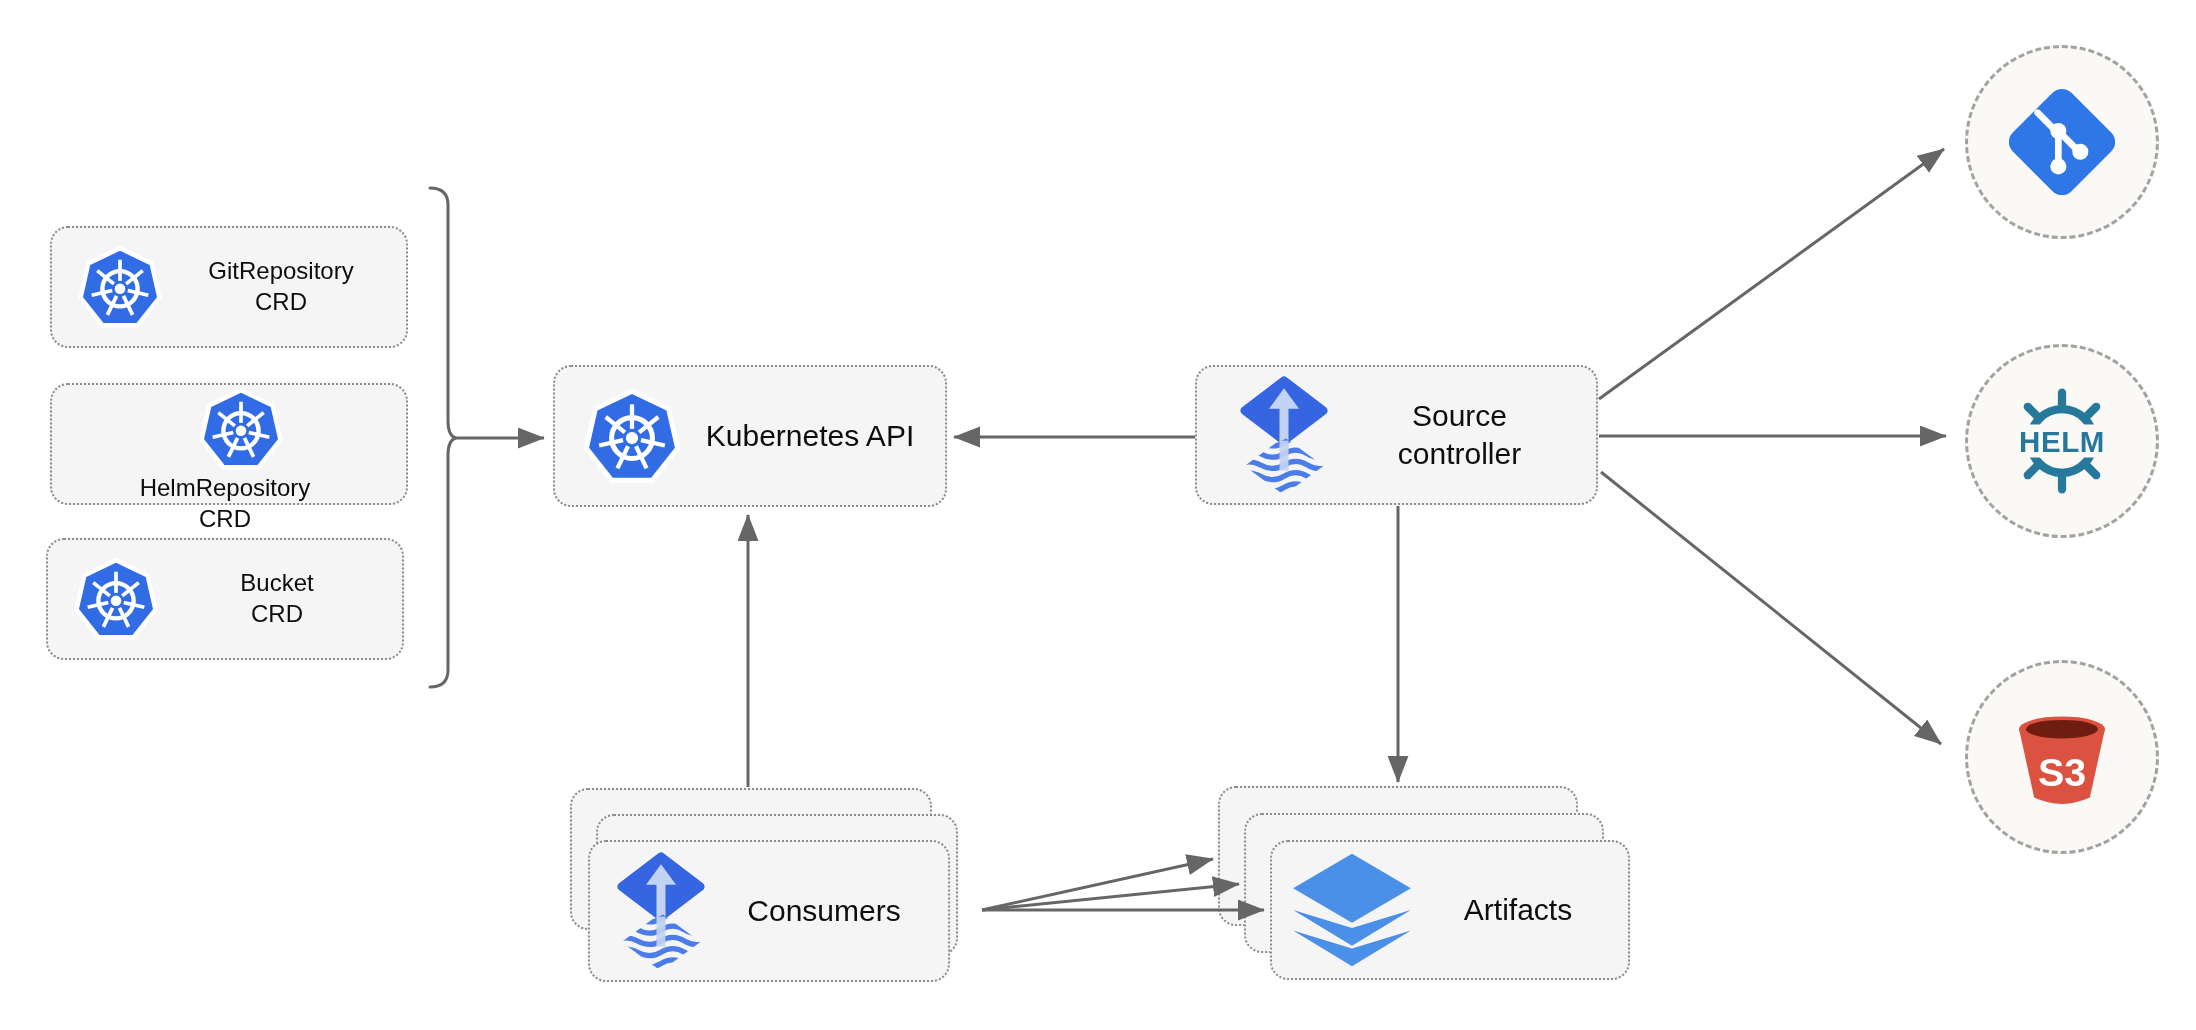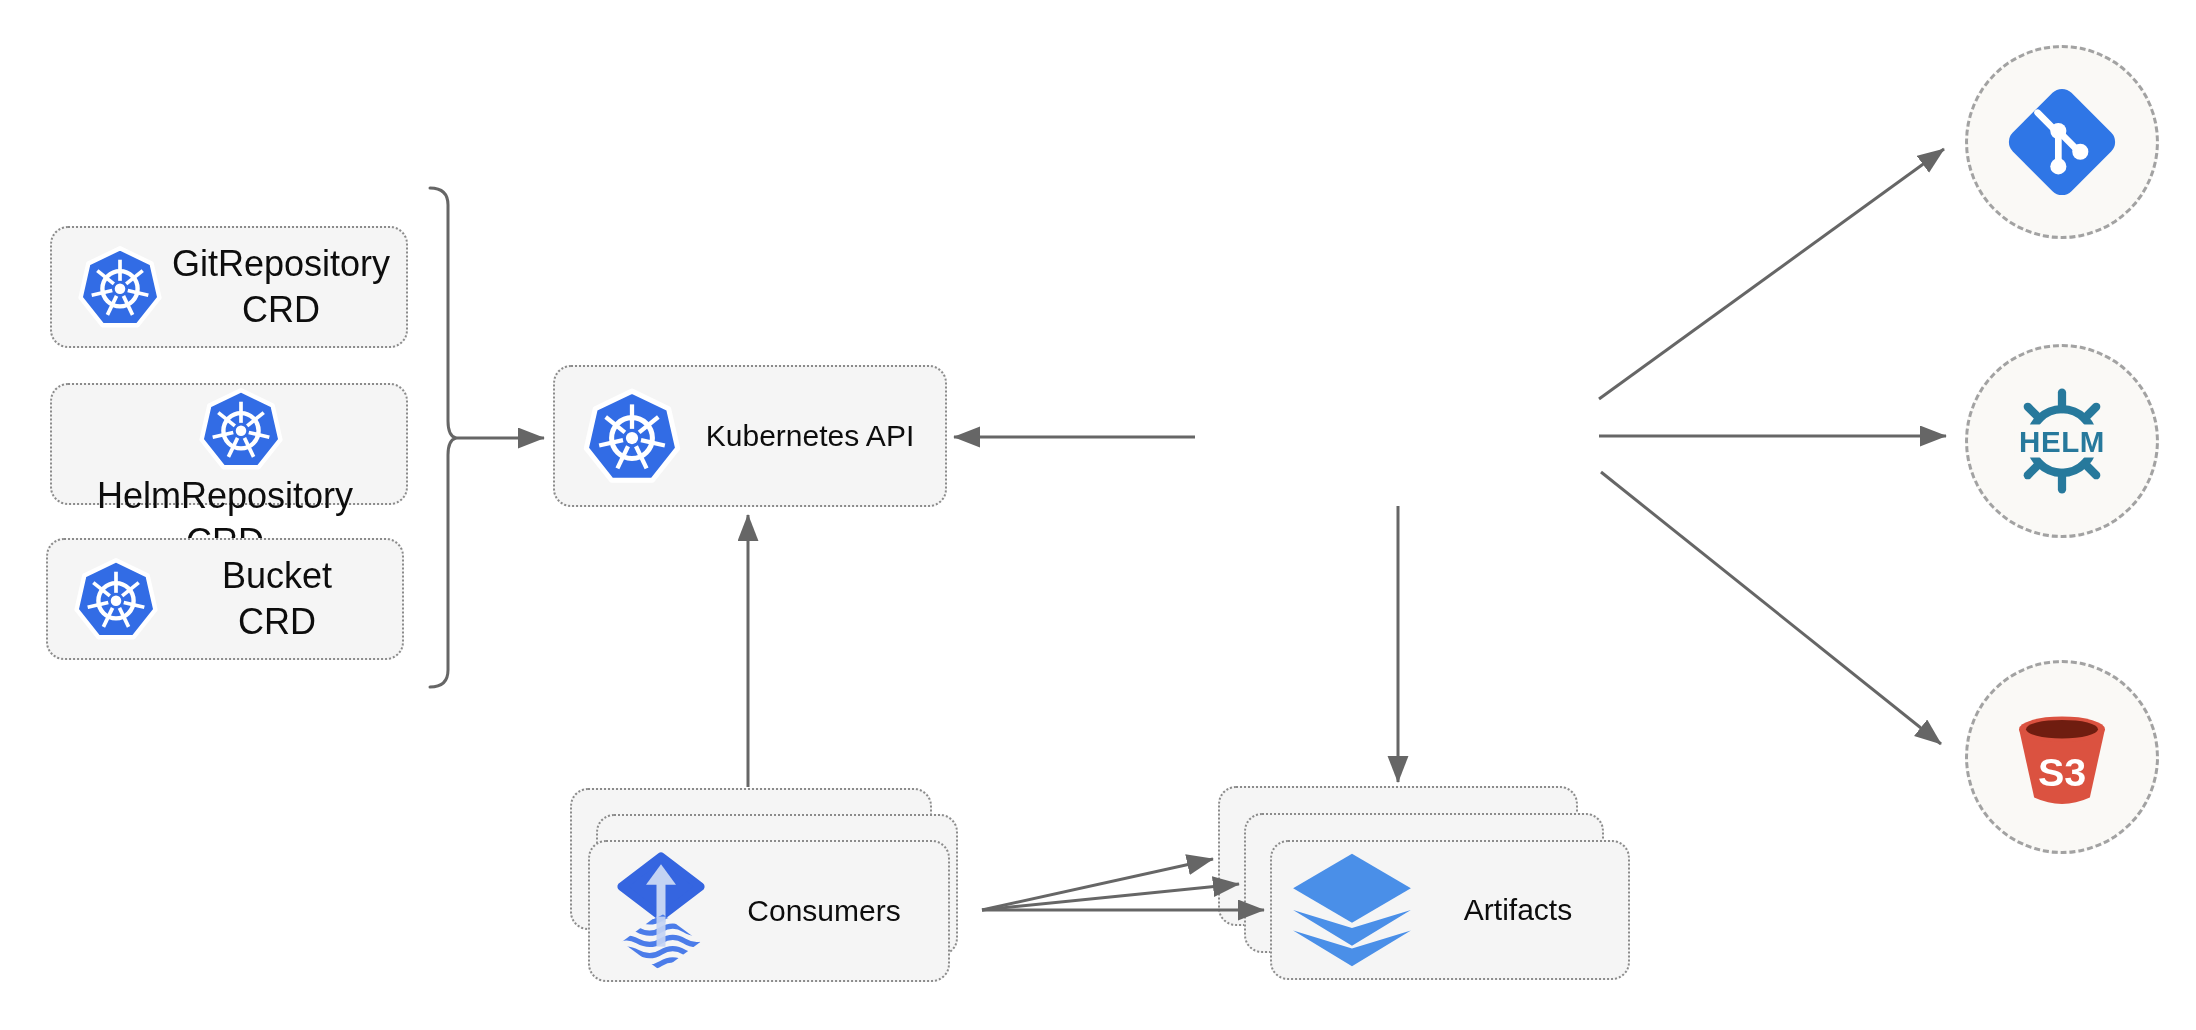--- a/index.html
+++ b/index.html
@@ -16,21 +16,21 @@
     box-sizing:border-box;
     background:#f5f5f5;
     border:2.5px dotted #8b8b8b;
     border-radius:18px;
     display:flex;
     align-items:center;
   }
   .label{
     flex:1;
     text-align:center;
-    font-size:36px;
+    font-size:24px;
     line-height:1.28;
     color:#0d0d0d;
     padding-right:8px;
   }
   .label.big{font-size:30px;}
   .circle{
     position:absolute;
     box-sizing:border-box;
     width:194px;height:194px;
     background:#faf9f6;
@@ -158,20 +158,29 @@
     </div>
   </div>
 
   <div class="box node" style="left:553px;top:365px;width:394px;height:142px;">
     <svg class="icon" style="margin-left:26px" width="102" height="102" viewBox="0 0 100 100">
         <use href="#sym-k8s"></use>
       </svg>
     <div class="label big">Kubernetes API</div>
   </div>
 
+  <div class="box node" style="left:1195px;top:365px;width:403px;height:140px;">
+    <svg class="icon" style="margin-left:40px" width="94" height="120" viewBox="0 0 100 128">
+        <use href="#sym-flux"></use>
+      </svg>
+    <div class="label big">
+      <div>Source</div>
+      <div>controller</div>
+    </div>
+  </div>
 
   <div class="box node" style="left:570px;top:788px;width:362px;height:142px;"></div>
   <div class="box node" style="left:596px;top:814px;width:362px;height:142px;"></div>
   <div class="box node" style="left:588px;top:840px;width:362px;height:142px;">
     <svg class="icon" style="margin-left:24px" width="94" height="120" viewBox="0 0 100 128">
         <use href="#sym-flux"></use>
       </svg>
     <div class="label big">Consumers</div>
   </div>
 

